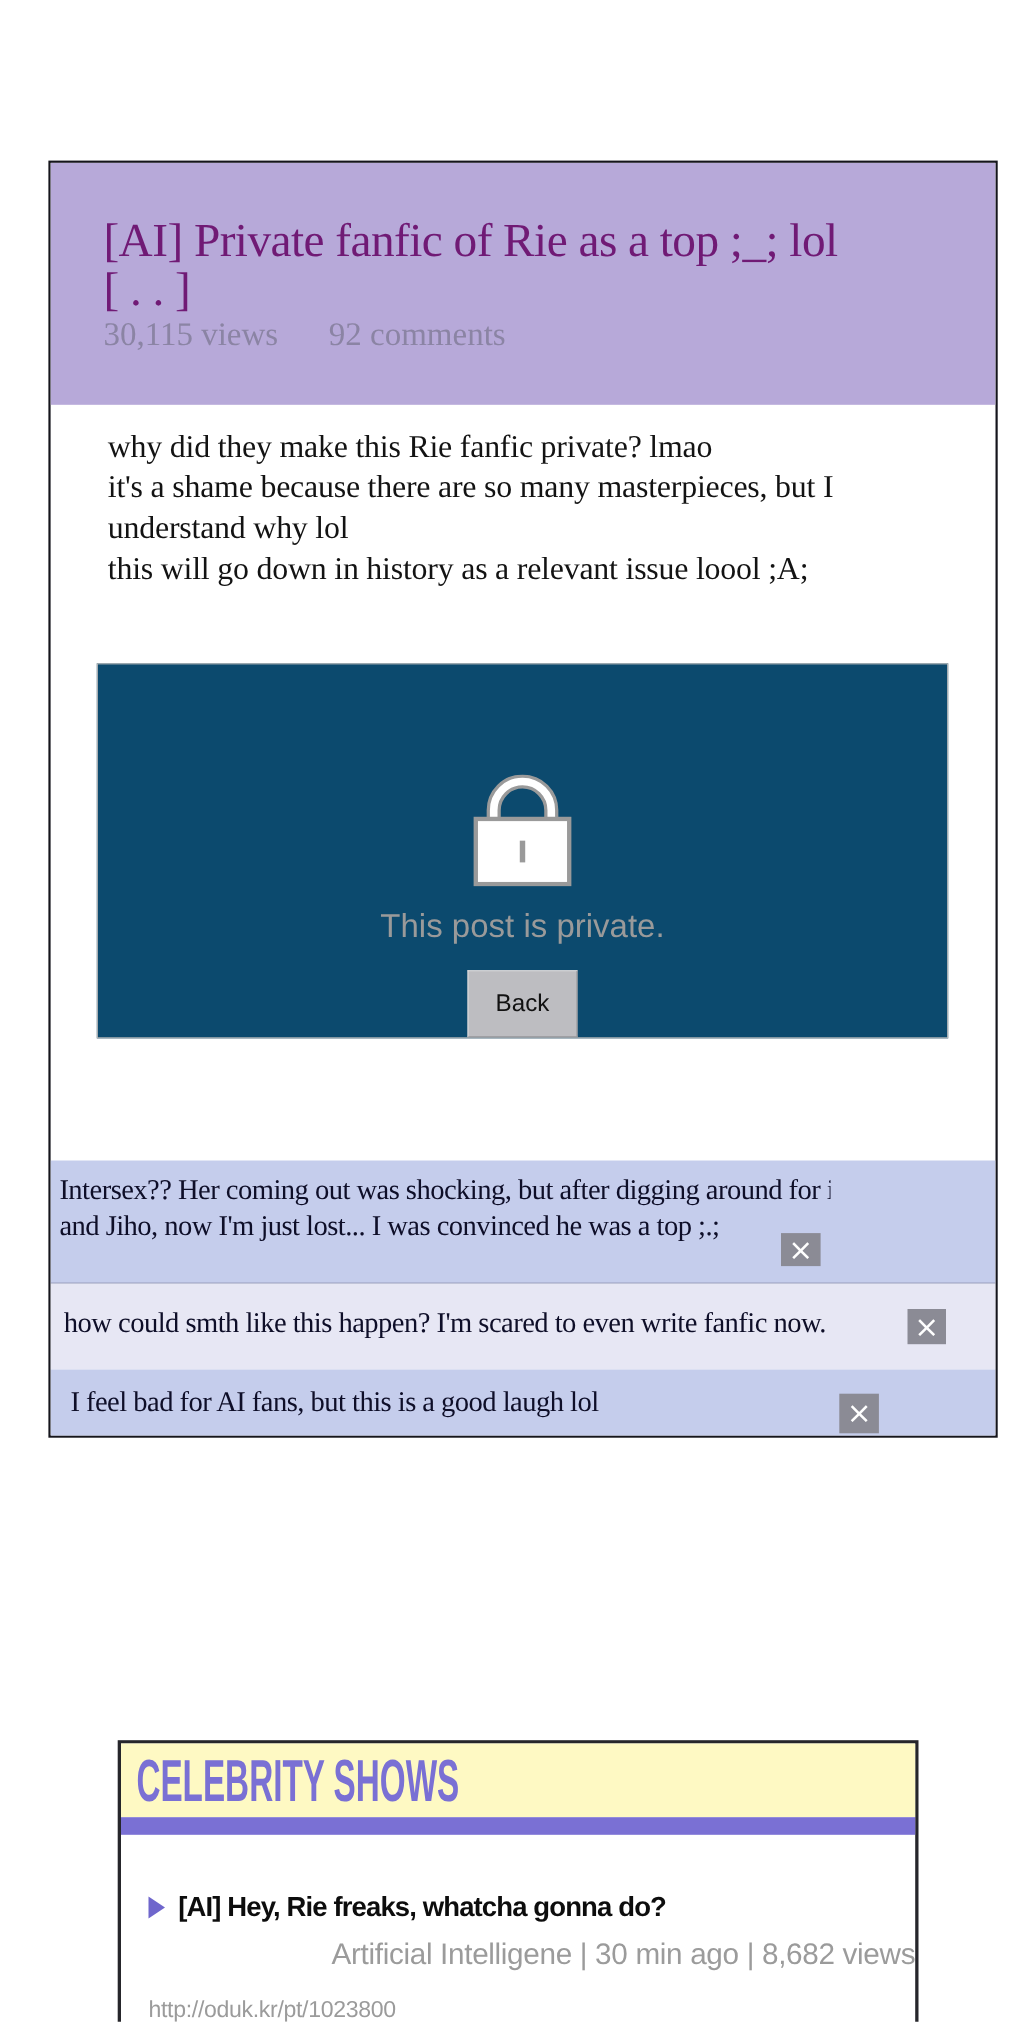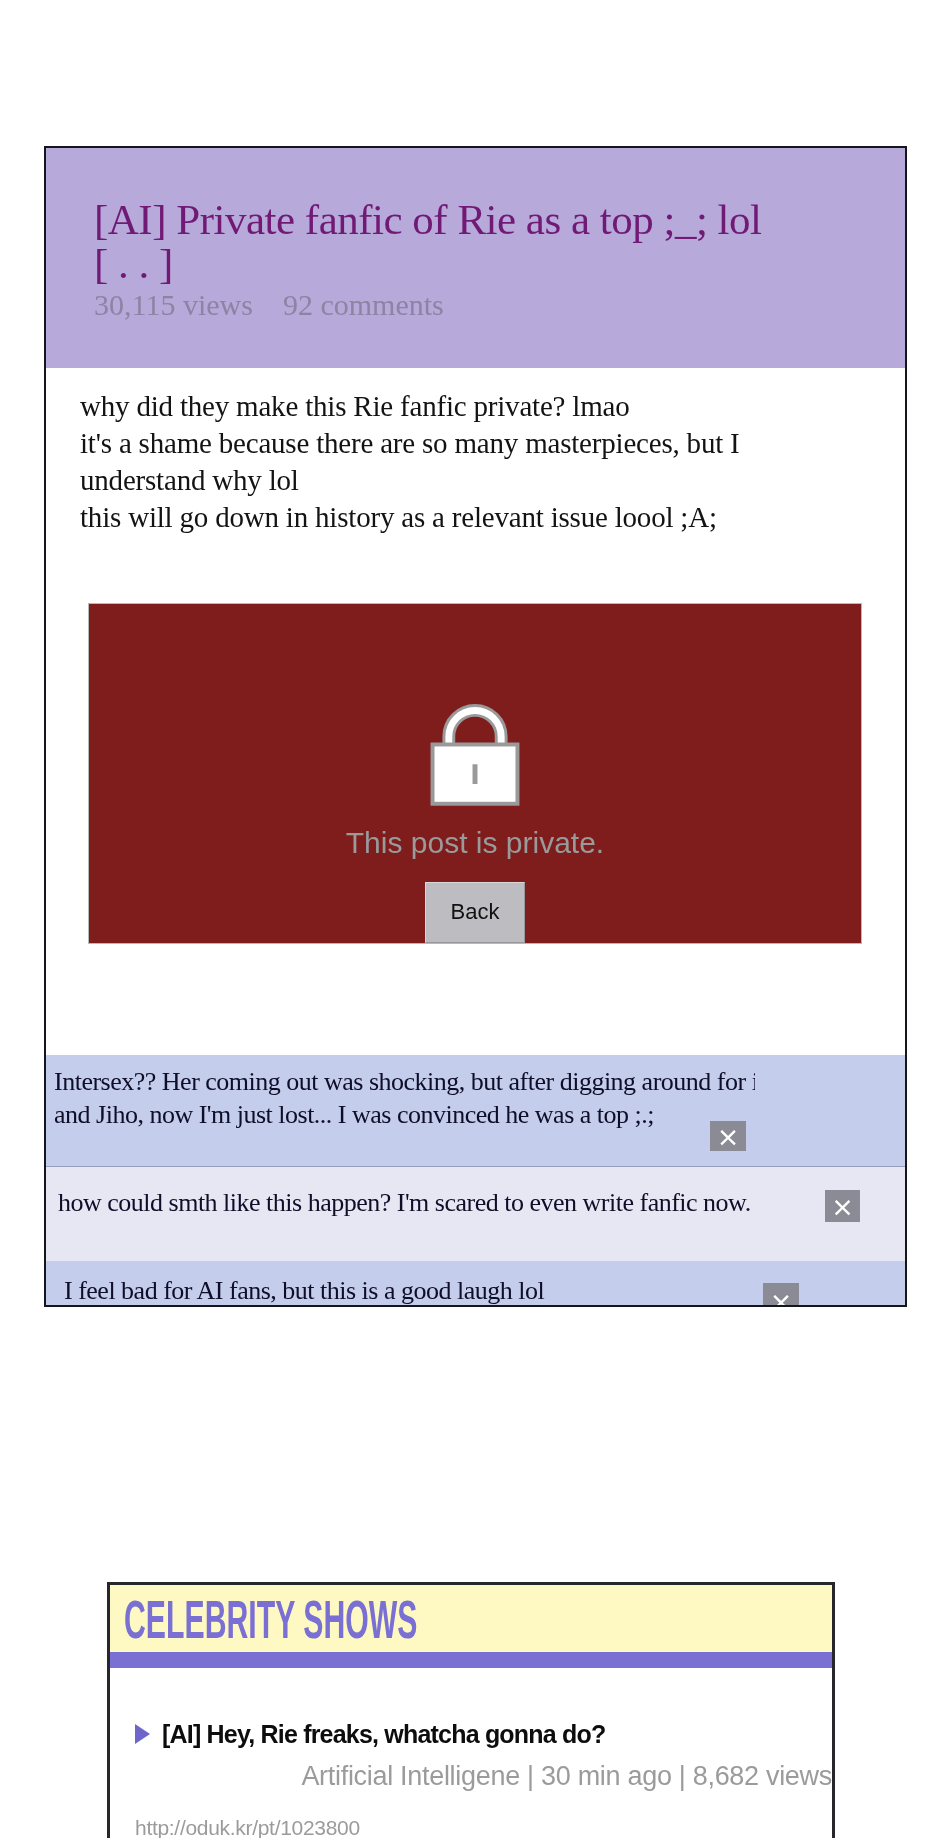--- a/index.html
+++ b/index.html
@@ -24,36 +24,36 @@
     position:absolute; left:0; top:0; width:100%; height:220px;
     background:#b7a9d9;
     padding:50px 0 0 48px;
   }
   .post-title, .post-title-ellipsis {
     font-size:43px; letter-spacing:-0.5px;
     color:#701a75; line-height:44px; white-space:nowrap;
   }
   .post-stats {
     margin-top:2px;
-    display:flex; gap:30px;
+    display:flex; gap:46px;
     font-size:30px; color:#8b84a4;
   }
   .post-body {
     position:absolute; left:34px; top:240px;
     font-size:29px; letter-spacing:-0.2px;
     color:#131313; line-height:37px;
   }
-  .post-body .line { display:block; white-space:nowrap; }
+  .post-body .line { display:block; white-space:nowrap;margin-left:18px; }
 
   
   .private-box {
     position:absolute; left:42px; top:455px;
     width:774px; height:341px;
     border:1px solid #b9b9b9;
-    background:#7f1d1d;
+    background:#0c4a6e;
     display:flex; flex-direction:column; align-items:center;
   }
   .lock-svg { margin-top:100px; display:block; }
   .private-msg {
     margin-top:20px;
     font-family:"Liberation Sans", sans-serif;
     font-size:30px; color:#9a9a9a;
   }
   .back-btn {
     margin-top:22px;
@@ -71,21 +71,21 @@
   .comments { position:absolute; left:0; top:907px; width:100%; }
   .comment-row {
     position:relative; width:100%;
     font-size:26px; letter-spacing:-0.5px;
     color:#0e0e28; line-height:33px;
   }
   .comment-row .line { display:block; white-space:nowrap; overflow:hidden; }
   .row-dark  { background:#c5cdec; }
   .row-light { background:#e7e7f4; }
   .comment-1 { height:112px; padding:10px 150px 0 8px; border-bottom:1px solid rgba(70,70,100,0.35); }
-  .comment-2 { height:94px;  padding:19px 90px 0 12px; }
+  .comment-2 { height:78px;  padding:19px 90px 0 12px; }
   .comment-3 { height:72px;  padding:13px 150px 0 18px; }
   .close-btn {
     position:absolute;
     background:#8b8b95; color:#ffffff;
     border:none; cursor:pointer;
     display:flex; align-items:center; justify-content:center;
     font-family:"DejaVu Sans", sans-serif; font-size:27px; line-height:1;
     padding:0;
   }
   .close-1 { left:664px; top:66px; width:36px; height:30px; }

